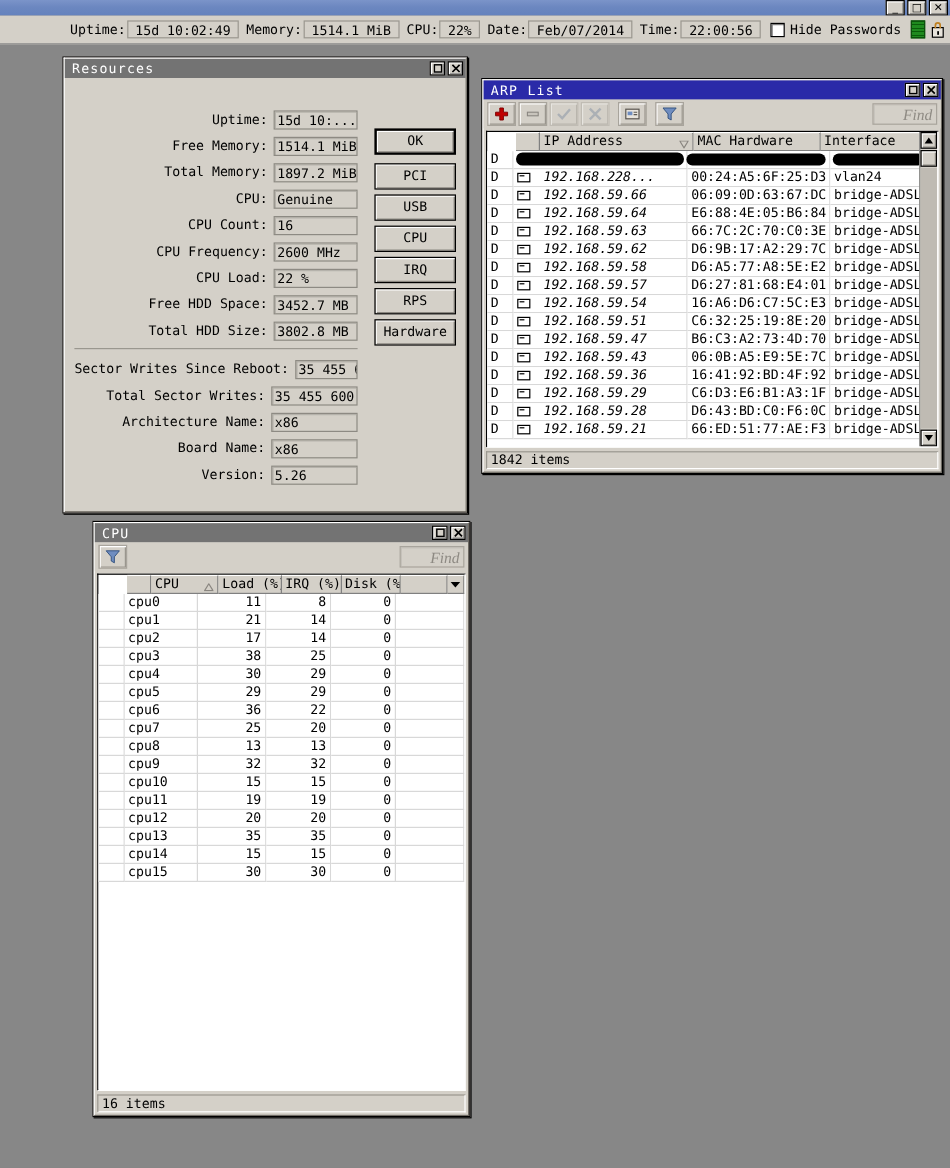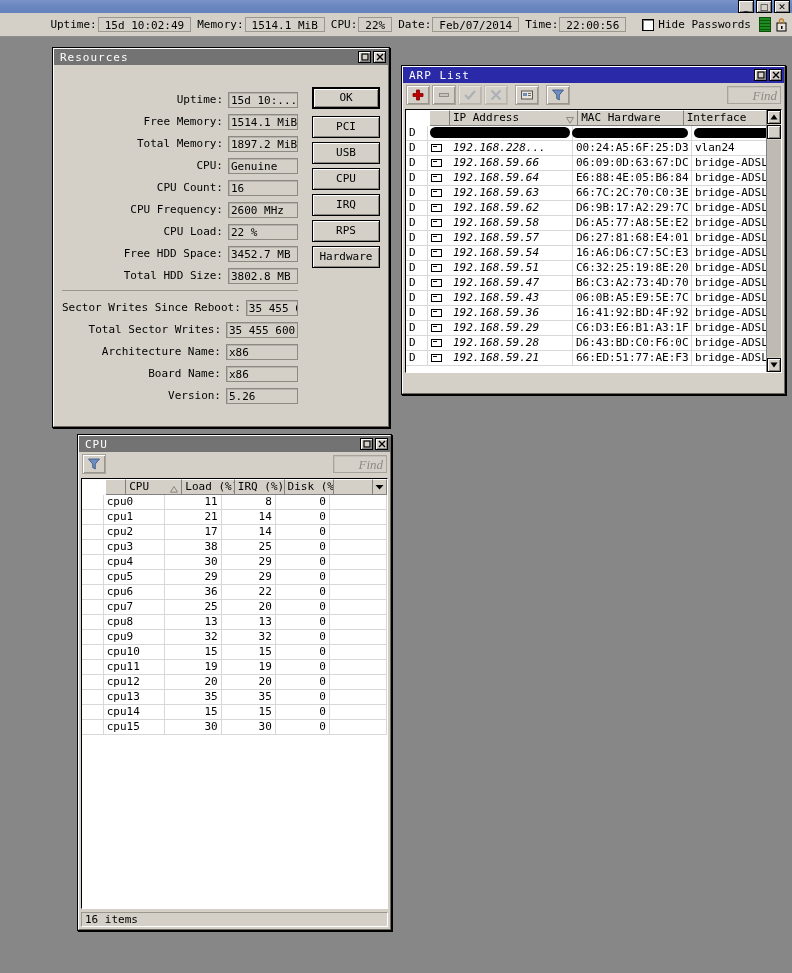--- a/index.html
+++ b/index.html
@@ -137,21 +137,21 @@
     box-sizing: border-box;
     white-space: nowrap; overflow: hidden;
   }
   .res-field.wide { width: 72px; }
   .res-sep {
     border-top: 1px solid #9a978f;
     margin: 6px 0 8px 0;
   }
   #resources-left { position: absolute; left: 8px; top: 26px; width: 236px; }
   #resources-buttons {
-    position: absolute; right: 8px; top: 22px;
+    position: absolute; right: 8px; top: 42px;
     width: 68px;
     display: flex; flex-direction: column; gap: 4px;
   }
   .res-btn {
     height: 22px; line-height: 20px;
     text-align: center;
     font-size: 11px;
     background: #d4d0c8;
     border: 1px solid #000;
     box-shadow: inset 1px 1px 0 #fff, inset -1px -1px 0 #8a8780;
@@ -325,21 +325,21 @@
     <span class="sb-val">22%</span>
   </div>
   <div class="sb-group">
     <span class="sb-label">Date:</span>
     <span class="sb-val">Feb/07/2014</span>
   </div>
   <div class="sb-group">
     <span class="sb-label">Time:</span>
     <span class="sb-val">22:00:56</span>
   </div>
-  <div class="sb-group" style="margin-left:16px">
+  <div class="sb-group" style="margin-left:8px">
     <span class="sb-check"></span>
     <span class="sb-text">Hide Passwords</span>
   </div>
   <div class="sb-meter"></div>
   <div class="sb-lock">
     <svg width="13" height="15" viewBox="0 0 13 15">
       <rect x="2" y="6" width="9" height="8" fill="#e8e4dc" stroke="#000" stroke-width="1"></rect>
       <path d="M4.5 6.5 V4 a2 2 0 0 1 4 0 V6.5" fill="none" stroke="#c08020" stroke-width="1.4"></path>
       <rect x="6" y="9" width="1.5" height="3" fill="#000"></rect>
     </svg>
@@ -689,20 +689,21 @@
           </div>
           <div class="thumb"></div>
           <div class="arrow-btn arrow-down">
             <svg width="8" height="6" viewBox="0 0 8 6">
                 <path d="M0.5 0.5 H7.5 L4 5.5 Z" fill="#000"></path>
               </svg>
           </div>
         </div>
       </div>
 
+      <div class="statusline">1842 items</div>
     </div>
   </div>
 </div>
 
 <div class="window" id="cpu-window" style="left:77px; top:434px; width:315px; height:497px;">
   <div class="win-outer">
     <div class="titlebar gray">
       <span class="title-text">CPU</span>
       <span class="tb-btns">
         <span class="tb-btn">

